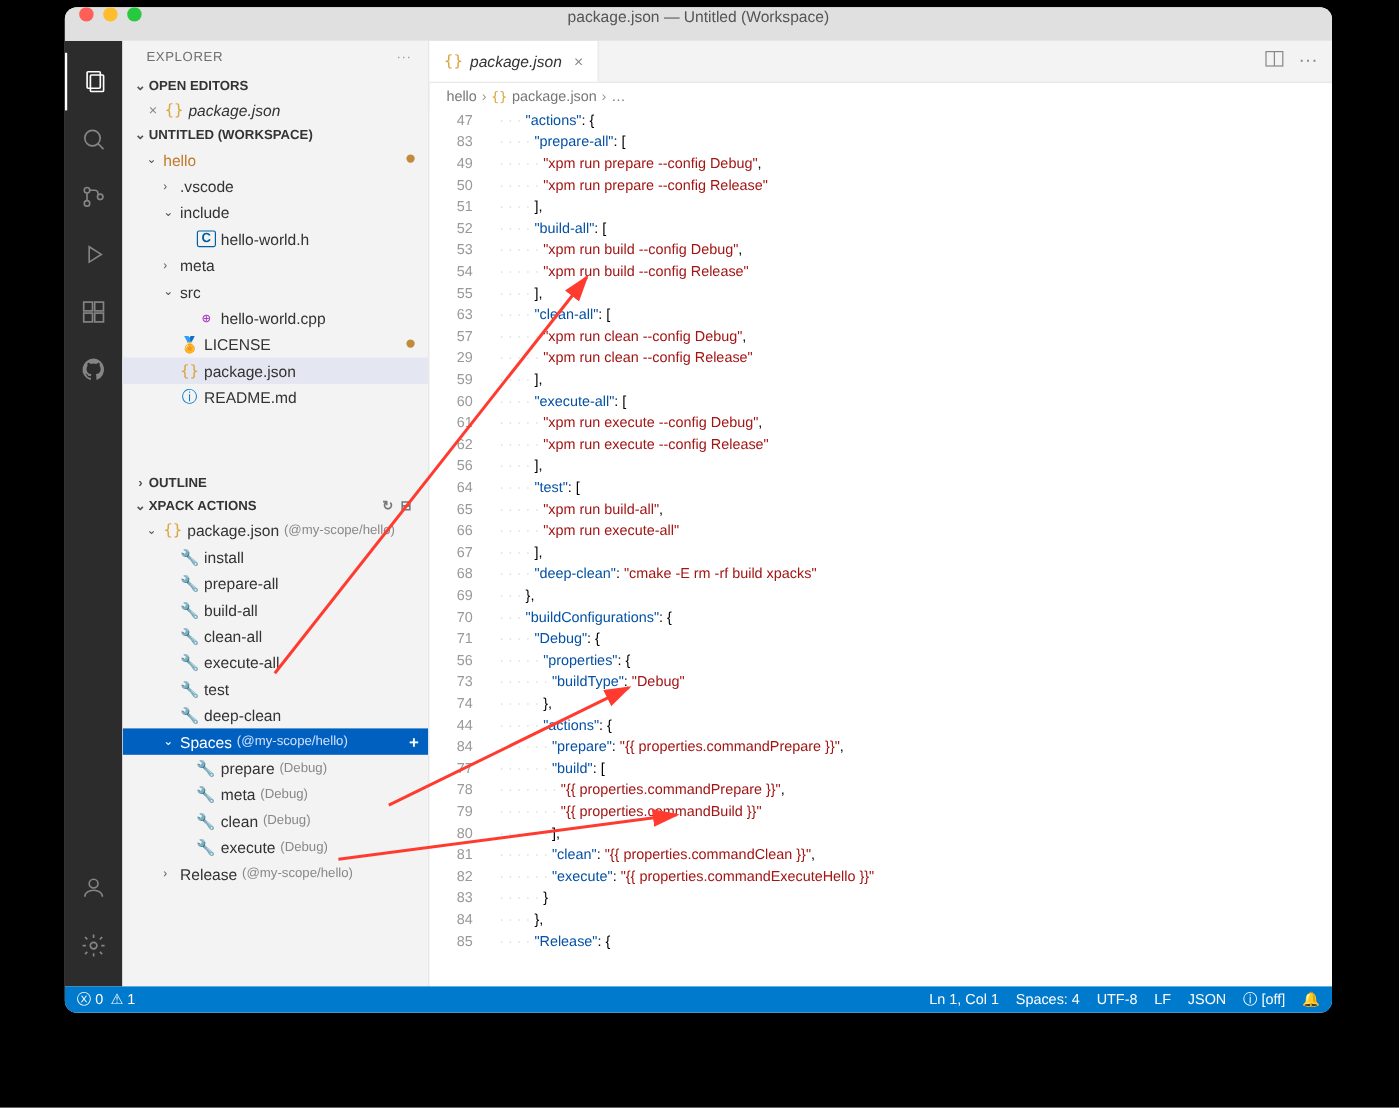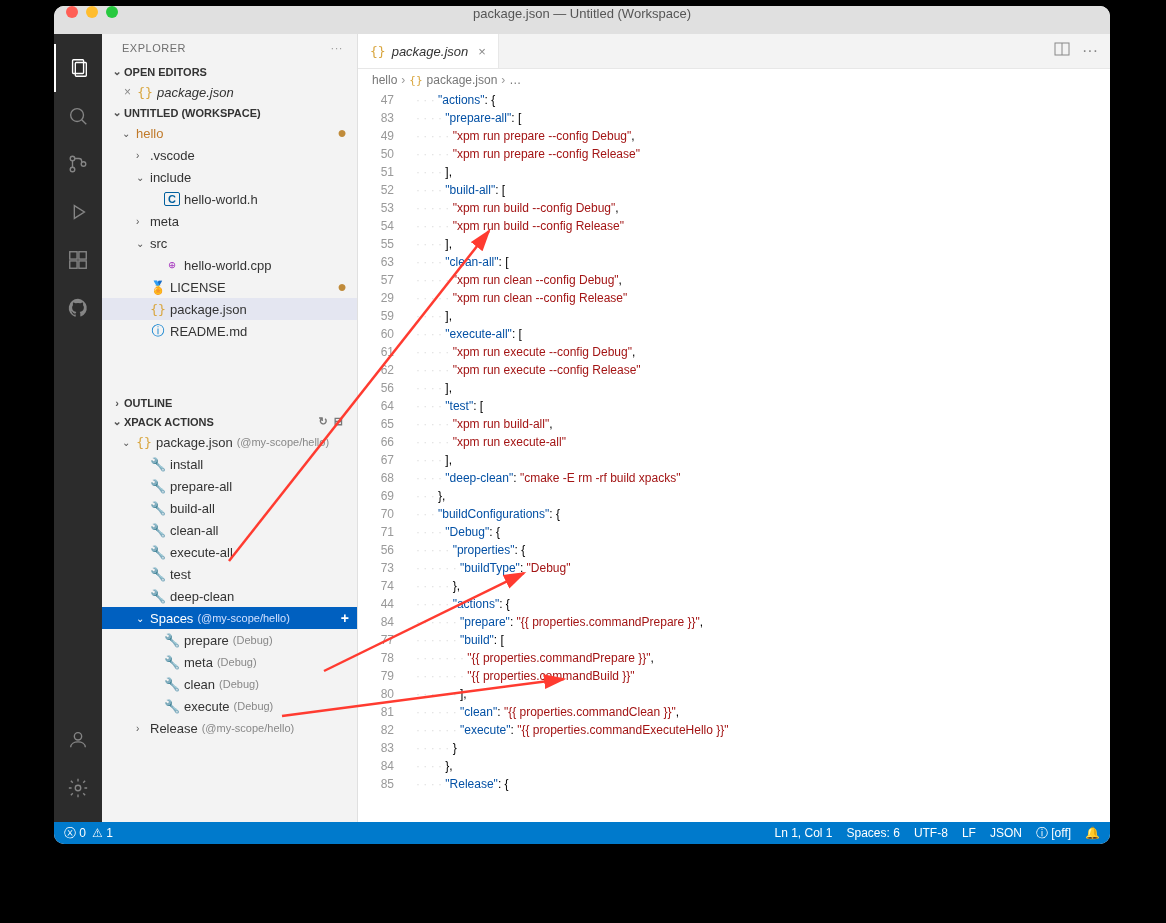--- a/index.html
+++ b/index.html
@@ -409,21 +409,21 @@
     </div>
   </div>
 
   <div class="statusbar">
     <div class="sleft">
       <span>ⓧ <span>0</span></span>
       <span>⚠ <span>1</span></span>
     </div>
     <div class="sright">
       <span>Ln 1, Col 1</span>
-      <span>Spaces: 6</span>
+      <span>Spaces: 4</span>
       <span>UTF-8</span>
       <span>LF</span>
       <span>JSON</span>
       <span>ⓘ <span>[off]</span></span>
       <span>🔔</span>
     </div>
   </div>
 
   <svg class="arrow" style="left:0;top:0" width="1056" height="838">
     <defs>

